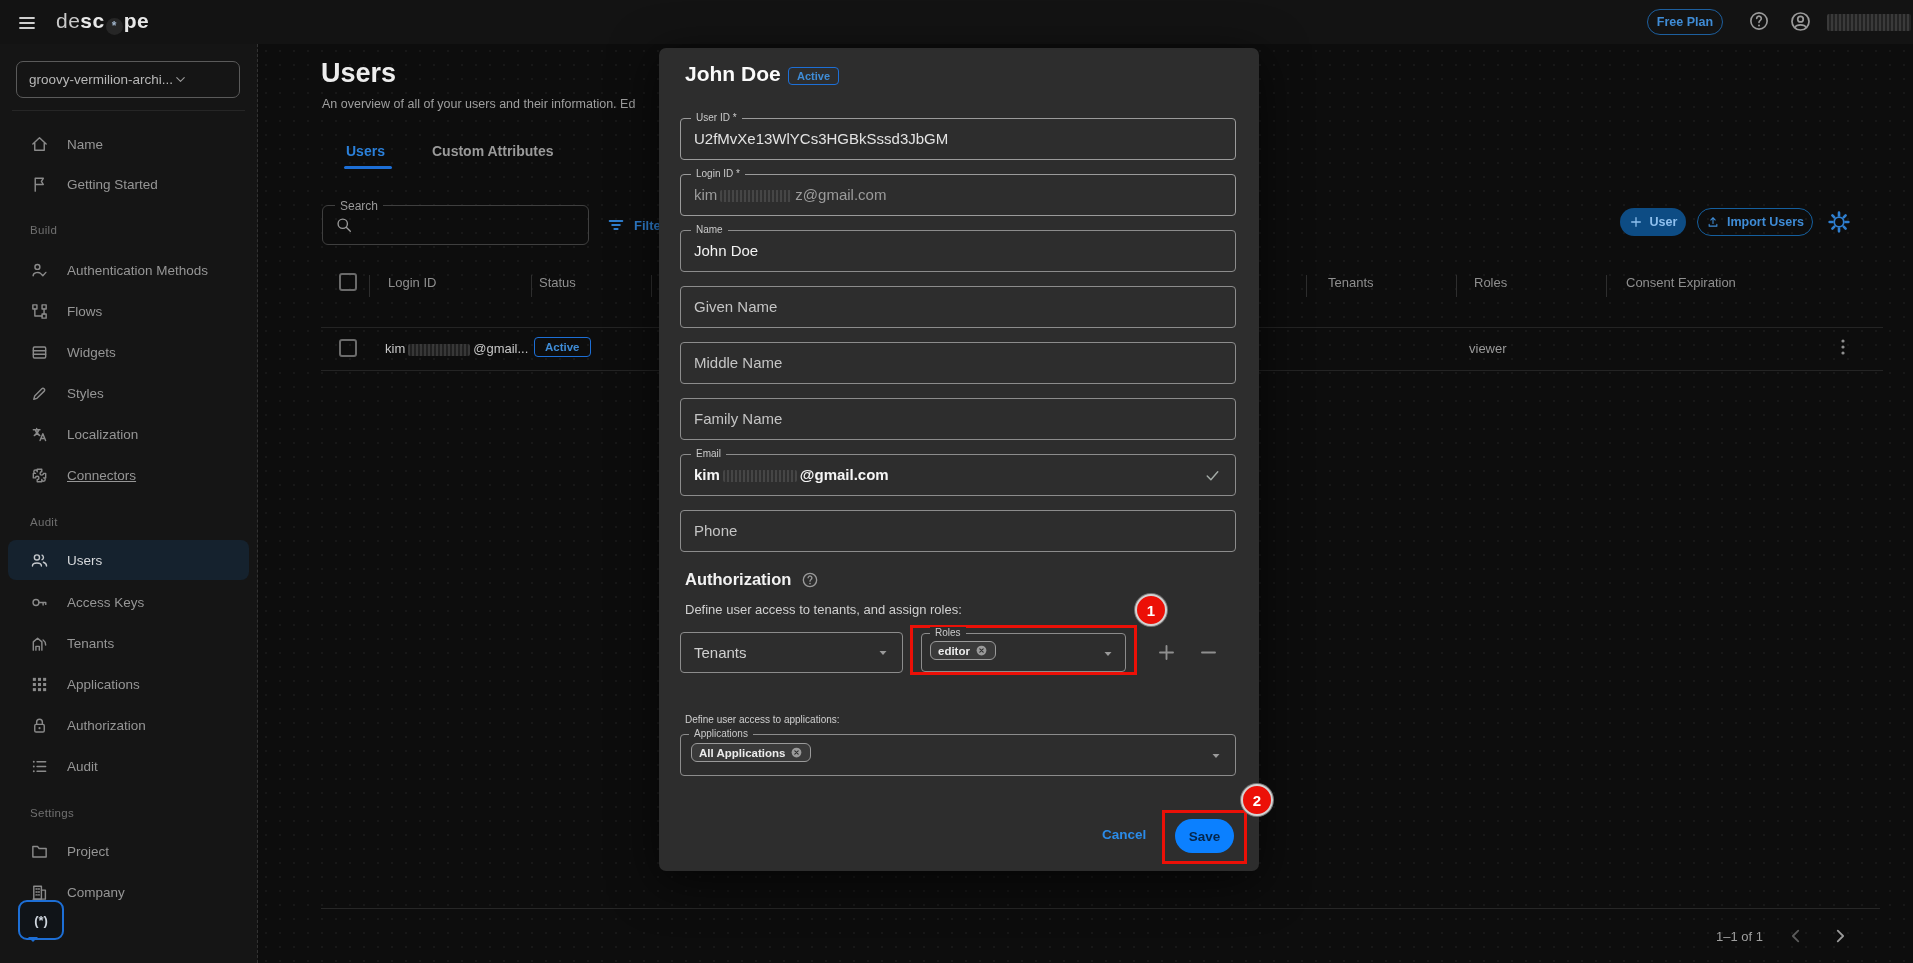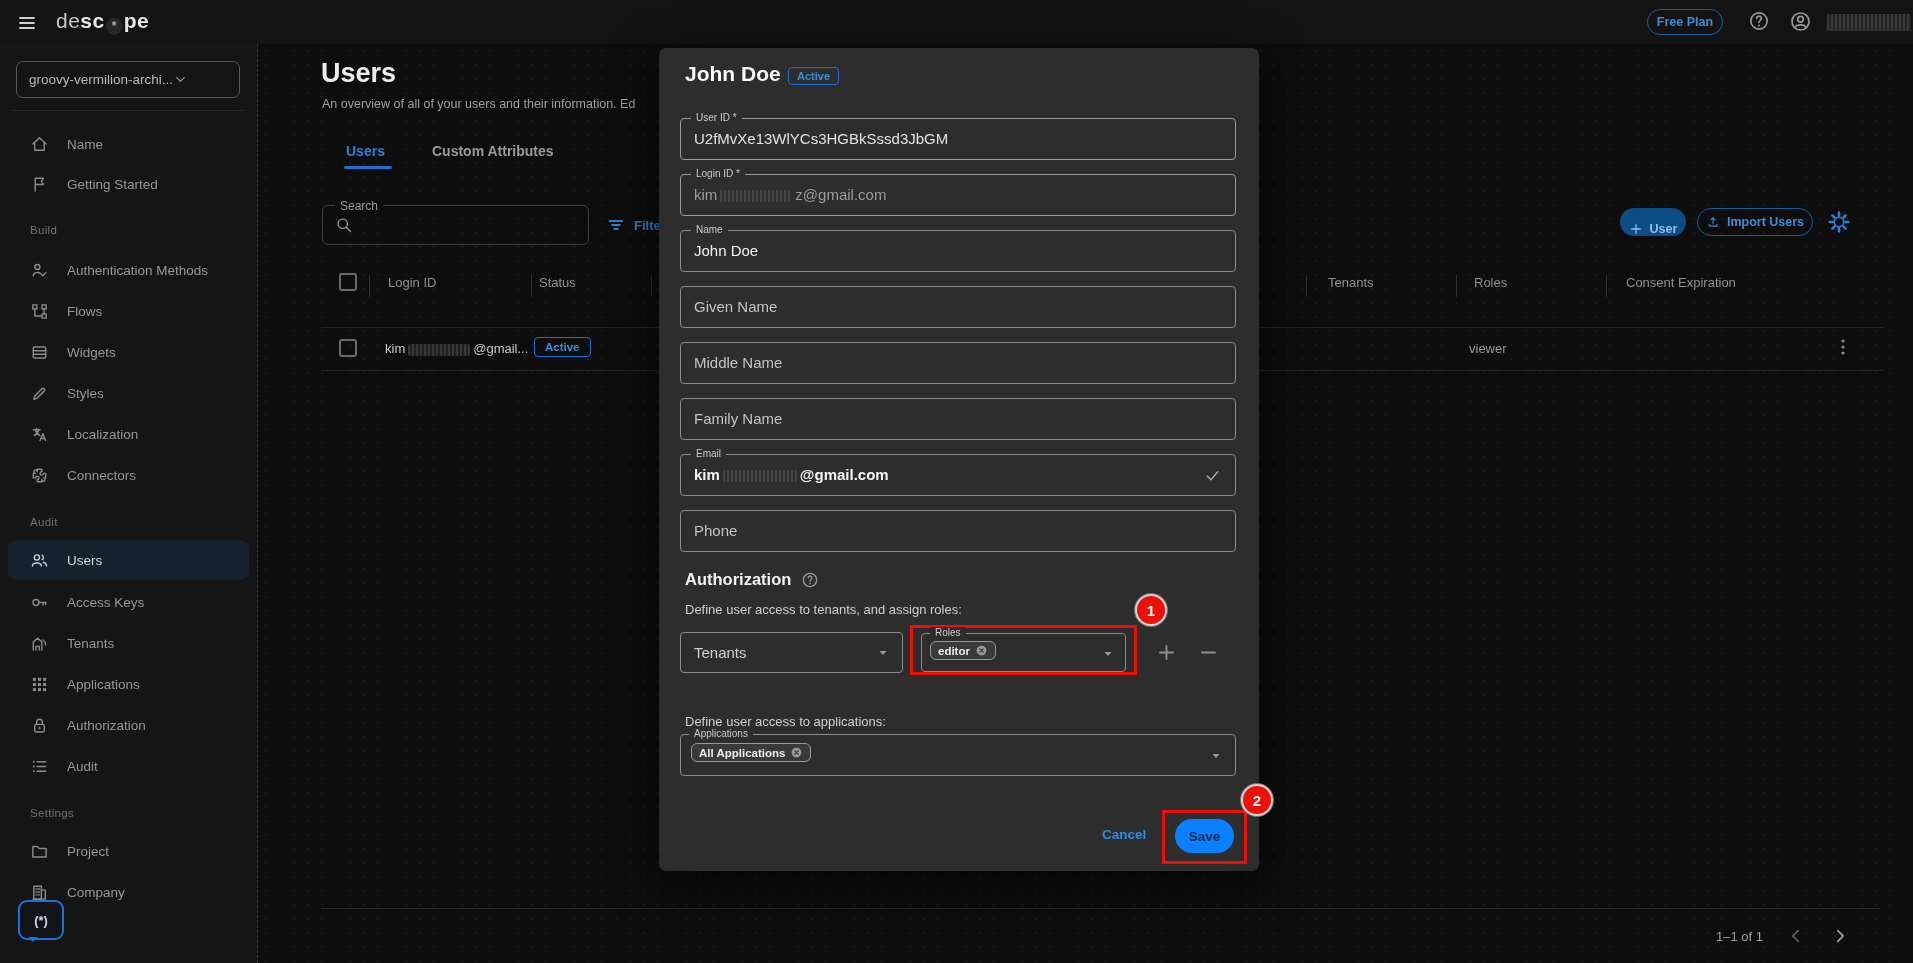--- a/index.html
+++ b/index.html
@@ -125,21 +125,21 @@
             <path d="M4 16l.9-3.3 7.6-7.7a1.6 1.6 0 0 1 2.3 0l.2.2a1.6 1.6 0 0 1 0 2.3l-7.7 7.6L4 16z"></path>
           </svg></span>
         <span>Styles</span>
       </div>
     <div class="nav-item" style="top:370px;">
         <span class="ic"><svg viewBox="0 0 20 20">
             <path d="M3.5 5h7M7 3.6V5M5.7 5c.5 2.7 2.6 4.9 4.6 6.1M9.1 5C8.6 7.7 6.5 9.9 4.5 11.1M10.6 16.4l2.9-7.2 2.9 7.2M11.5 14.3h4"></path>
           </svg></span>
         <span>Localization</span>
       </div>
-    <div class="nav-item" style="top:411px;">
+    <div class="nav-item" style="top:411px;text-decoration:underline;">
         <span class="ic"><svg viewBox="0 0 20 20">
             <path d="M7.6 3.5h4.8V6a1.8 1.8 0 1 0 1.8 1.8h2.3v4.7h-2.3a1.8 1.8 0 1 1-1.8 1.8v2.2H7.6v-2.2a1.8 1.8 0 1 0-1.8-1.8H3.5V7.8h2.3A1.8 1.8 0 1 1 7.6 6V3.5z"></path>
           </svg></span>
         <span>Connectors</span>
       </div>
 
     <div class="nav-sec" style="top:472px;">Audit</div>
     <div class="nav-item active" style="top:496px;">
         <span class="ic"><svg viewBox="0 0 20 20">
             <circle cx="7.3" cy="6.8" r="2.7"></circle>
@@ -232,21 +232,21 @@
             <path d="M12.5 12.5L17 17"></path>
           </svg></span>
     </div>
     <div class="abs" style="left:348px;top:172px;display:flex;align-items:center;gap:9px;color:#2f7fd0;font-size:13px;font-weight:700;">
       <span class="ic" style="width:18px;height:18px;"><svg viewBox="0 0 20 20">
             <path d="M3 5.5h14M5.8 10h8.4M8.2 14.5h3.6" stroke-width="2.2"></path>
           </svg></span>
       <span>Filter</span>
     </div>
 
-    <div class="pill abs" style="left:1361px;top:164px;width:66px;height:28px;background:#0d4c84;color:#8fc0ee;font-size:12.5px;align-items:flex-end;">
+    <div class="pill abs" style="left:1361px;top:164px;width:66px;height:28px;background:#0d4c84;color:#8fc0ee;font-size:12.5px;">
       <span class="ic" style="width:14px;height:14px;"><svg viewBox="0 0 20 20">
             <path d="M10 3.8v12.4M3.8 10h12.4" stroke-width="1.8"></path>
           </svg></span>
       <span>User</span>
     </div>
     <div class="pill abs" style="left:1438px;top:164px;width:116px;height:28px;border:1px solid #155f9e;color:#3f8cd6;font-size:12.5px;">
       <span class="ic" style="width:14px;height:14px;"><svg viewBox="0 0 20 20">
             <path d="M10 12.2V4M6.8 7.2L10 3.9l3.2 3.3M4.5 13.3v2.6h11v-2.6"></path>
           </svg></span>
       <span>Import Users</span>
@@ -361,21 +361,21 @@
     </div>
     <div class="annotate-circle" style="left:476px;top:546px;">1</div>
 
     <span class="ic abs" style="left:497px;top:594px;width:21px;height:21px;color:#8f8f8f;"><svg viewBox="0 0 20 20">
           <path d="M10 3.8v12.4M3.8 10h12.4" stroke-width="1.8"></path>
         </svg></span>
     <span class="ic abs" style="left:539px;top:594px;width:21px;height:21px;color:#8f8f8f;"><svg viewBox="0 0 20 20">
           <path d="M3.8 10h12.4" stroke-width="1.8"></path>
         </svg></span>
 
-    <div class="abs" style="left:26px;top:666px;font-size:13px;color:#d0d0d0;">Define user access to applications:</div>
+    <div class="abs" style="left:26px;top:666px;font-size:10px;color:#d0d0d0;">Define user access to applications:</div>
     <div class="ffield" style="top:686px;">
       <span class="fnotch" style="left:8px;">Applications</span>
       <span class="chip abs" style="left:10px;top:8px;">
           <span>All Applications</span>
           <span class="ic"><svg viewBox="0 0 20 20">
               <circle cx="10" cy="10" r="7.5" fill="currentColor" stroke="none"></circle>
               <path d="M7.4 7.4l5.2 5.2M12.6 7.4l-5.2 5.2" stroke="#2d2d2d" stroke-width="1.7"></path>
             </svg></span>
         </span>
       <span class="ic abs" style="right:12px;top:14px;width:14px;height:14px;color:#9a9a9a;"><svg viewBox="0 0 20 20">

